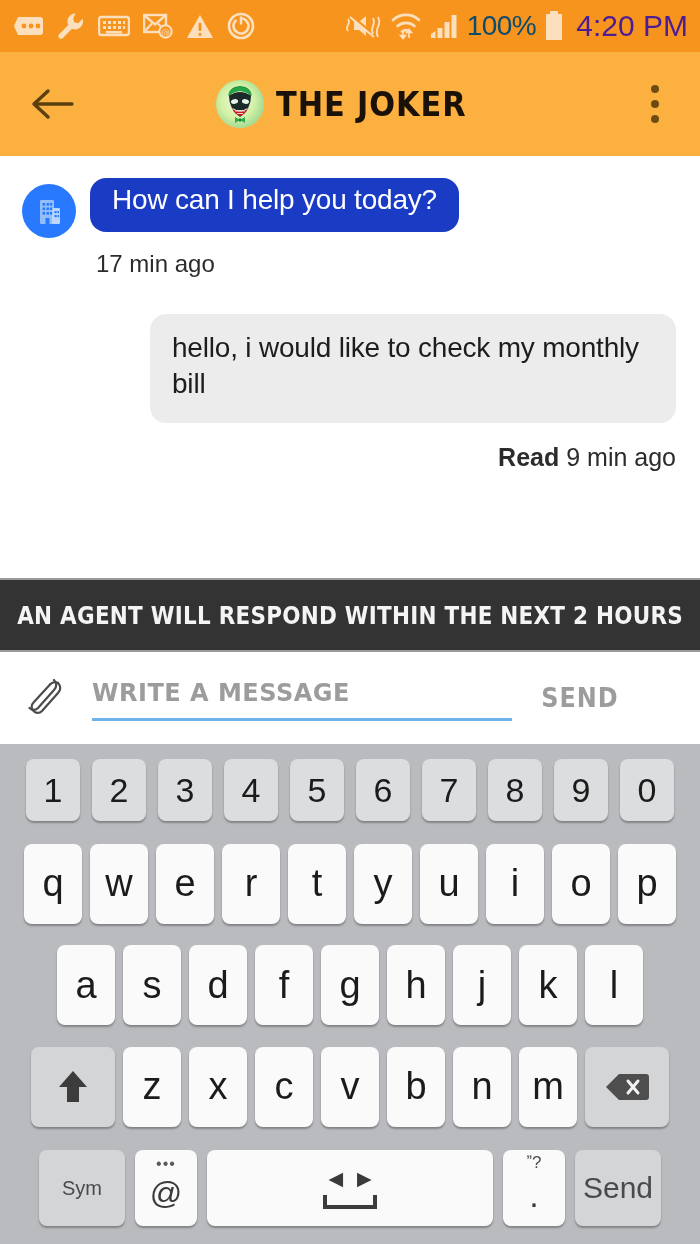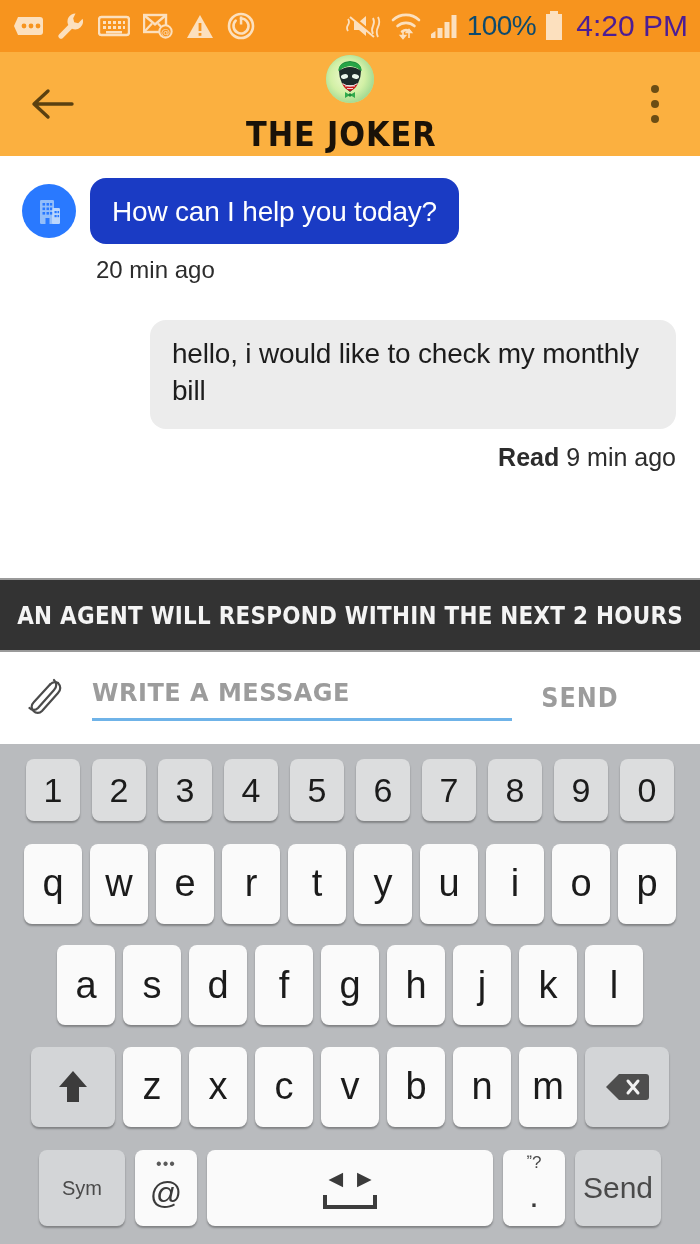--- a/index.html
+++ b/index.html
@@ -85,21 +85,20 @@
     cursor: pointer;
   }
   .appbar-center {
     position: absolute;
     left: 0; right: 0;
     display: flex;
     align-items: center;
     justify-content: center;
     gap: 12px;
     pointer-events: none;
-    flex-direction: column;
   }
   .avatar {
     width: 48px;
     height: 48px;
     border-radius: 50%;
     overflow: hidden;
     flex: 0 0 48px;
     background: radial-gradient(circle at 50% 55%, #e8f6c8 0%, #cdeda0 45%, #a9dd8e 80%, #8fcf84 100%);
     position: relative;
     pointer-events: auto;
@@ -163,21 +162,21 @@
     flex: 0 0 54px;
     display: flex;
     align-items: center;
     justify-content: center;
     margin-top: 6px;
   }
   .bubble-in {
     background: #1A3BC4;
     color: #ffffff;
     border-radius: 16px;
-    padding: 18px 22px 16px 22px;
+    padding: 6px 22px 16px 22px;
     font-size: 28px;
     line-height: 1.15;
     max-width: 420px;
     letter-spacing: -0.2px;
   }
   .meta-left {
     font-size: 24px;
     color: #2c2c2c;
     padding: 12px 0 0 96px;
     letter-spacing: 0px;
@@ -194,21 +193,21 @@
     padding: 16px 24px 20px 22px;
     font-size: 28px;
     line-height: 1.3;
     max-width: 480px;
     letter-spacing: -0.2px;
   }
   .meta-right {
     text-align: right;
     font-size: 25px;
     color: #2c2c2c;
-    padding: 14px 24px 0 0;
+    padding: 20px 24px 0 0;
   }
   .meta-right b { font-weight: 700; }
 
   
   .notice {
     background: #333333;
     height: 74px;
     display: flex;
     align-items: center;
     justify-content: center;
@@ -622,21 +621,21 @@
             <rect x="21.5" y="16" width="2.2" height="2.2"></rect>
               <rect x="24.5" y="16" width="1.6" height="2.2"></rect>
             <rect x="21.5" y="20" width="2.2" height="2.2"></rect>
               <rect x="24.5" y="20" width="1.6" height="2.2"></rect>
             <rect x="12.5" y="23" width="4" height="6"></rect>
           </g>
         </svg>
       </div>
       <div class="bubble-in">How can I help you today?</div>
     </div>
-    <div class="meta-left">20 min ago</div>
+    <div class="meta-left">17 min ago</div>
 
     <div class="msg-row-out">
       <div class="bubble-out">hello, i would like to check my monthly bill</div>
     </div>
     <div class="meta-right">
       <b>Read</b>
       <span>9 min ago</span>
     </div>
   </div>
 

